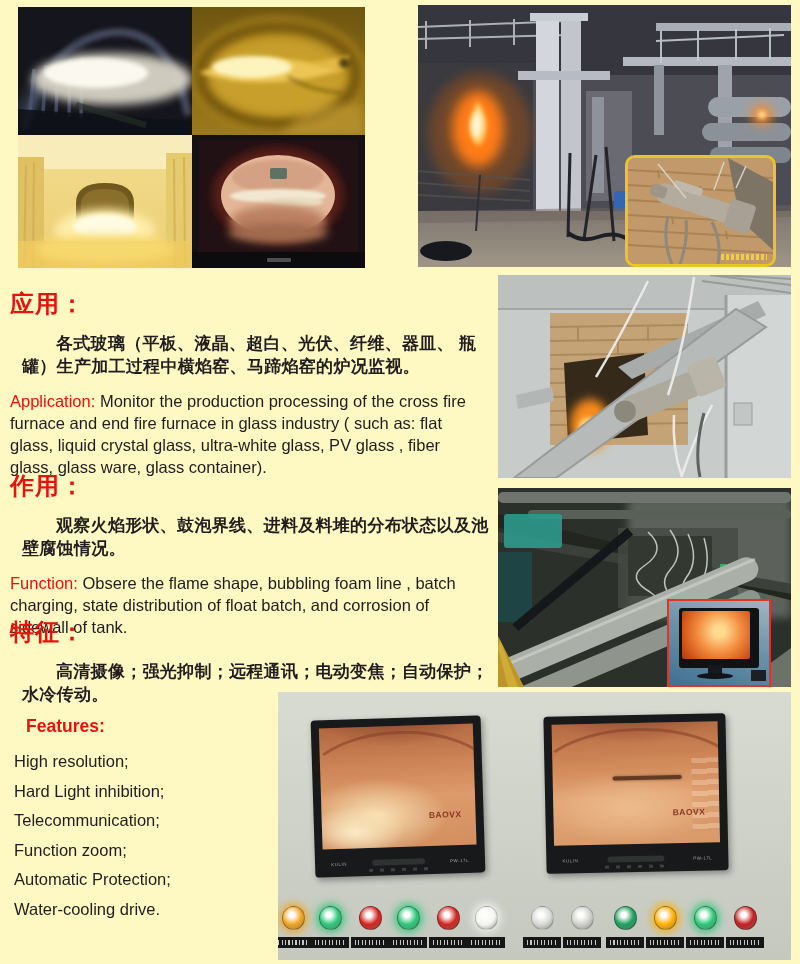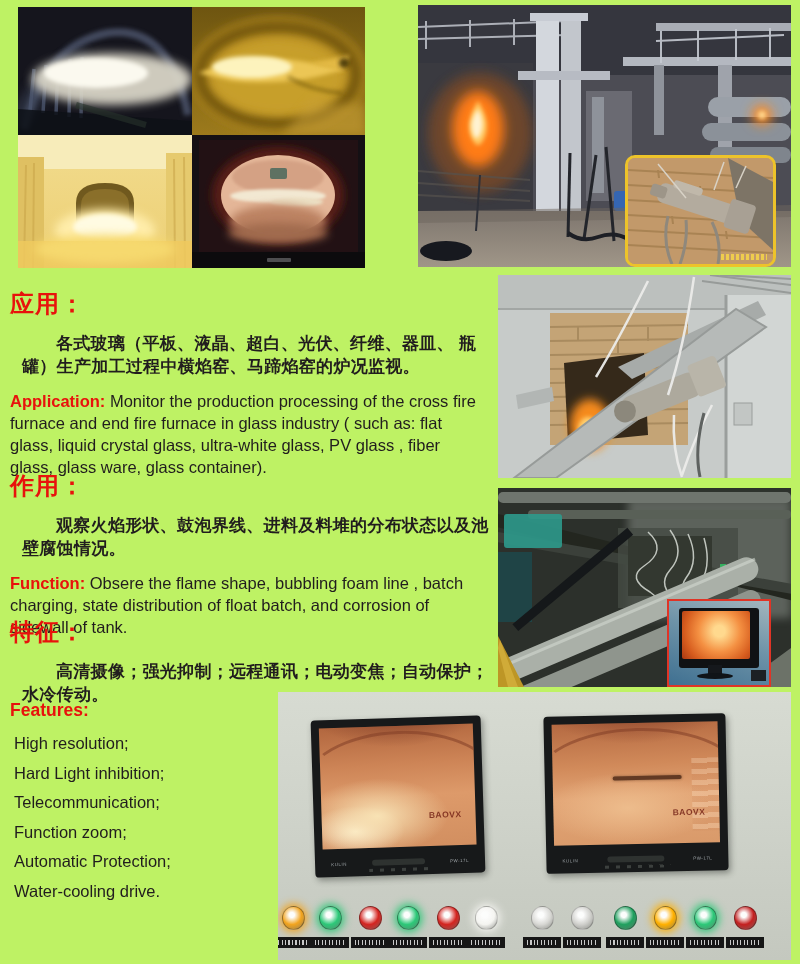--- a/index.html
+++ b/index.html
@@ -1,16 +1,16 @@
 <!DOCTYPE html>
 <html><head>
 <meta charset="utf-8">
 <style>
   html,body{margin:0;padding:0;background:#e9e9e9;}
-  .page{position:relative;width:800px;height:964px;background:#bef264;margin:0 auto;
+  .page{position:relative;width:800px;height:964px;background:#fef9c3;margin:0 auto;
         font-family:"Liberation Sans","DejaVu Sans",sans-serif;color:#211d1e;overflow:hidden;}
   .photo{position:absolute;overflow:hidden;}
   .photo svg{display:block;width:100%;height:100%;}
 
   
   .quad{left:18px;top:7px;width:347px;height:261px;background:#000;}
   .q{position:absolute;overflow:hidden;}
   .q svg{display:block;width:100%;height:100%;}
   .q1{left:0;top:0;width:174px;height:128px;}
   .q2{left:174px;top:0;width:173px;height:128px;}
@@ -34,26 +34,26 @@
   .mini-stand{position:absolute;left:39px;top:64px;width:14px;height:9px;background:#15181c;}
   .mini-base{position:absolute;left:28px;top:72px;width:36px;height:6px;border-radius:50%;background:#101418;}
   .mini-box{position:absolute;right:3px;bottom:4px;width:15px;height:11px;background:#1c2024;}
 
   
   .sec{position:absolute;left:10px;width:480px;}
   .zh-head{margin:0 0 3px 0;color:#e8120c;font-size:24px;font-weight:bold;letter-spacing:1px;}
   .zh-body{margin:12px;width:468px;font-size:17px;line-height:23px;font-weight:600;
            letter-spacing:.3px;text-indent:2em;}
   .en-body{margin:4px 0 0 0;width:468px;font-size:16.5px;line-height:22px;}
-  .lead{color:#e8120c;font-weight:bold;}
+  .lead{color:#e8120c;font-weight:normal;}
   .sec-app{top:288px;}
   .sec-func{top:470px;}
   .sec-feat{top:616px;}
   .feat-en{position:absolute;left:10px;top:700px;width:260px;}
-  .feat-en h3{margin:0;color:#e8120c;font-size:17.5px;font-weight:bold;}
+  .feat-en h3{margin:16px;color:#e8120c;font-size:17.5px;font-weight:bold;}
   .feat-list{list-style:none;margin:14px 0 0 0;padding:0 0 0 4px;}
   .feat-list li{font-size:16.5px;margin:0 0 13px 0;line-height:16.5px;}
 
   
   .panel{left:278px;top:692px;width:513px;height:268px;
       background:linear-gradient(180deg,#d7dbd2 0%,#cfd3ca 45%,#c4c8bf 100%);}
   .monitor{position:absolute;background:#17191a;border-radius:4px;
       box-shadow:2px 3px 6px rgba(40,45,40,.45);}
   .mon-left{left:35px;top:26px;width:170px;height:157px;transform:rotate(-1.8deg);}
   .mon-right{left:267px;top:23px;width:182px;height:157px;transform:rotate(-1.2deg);}

